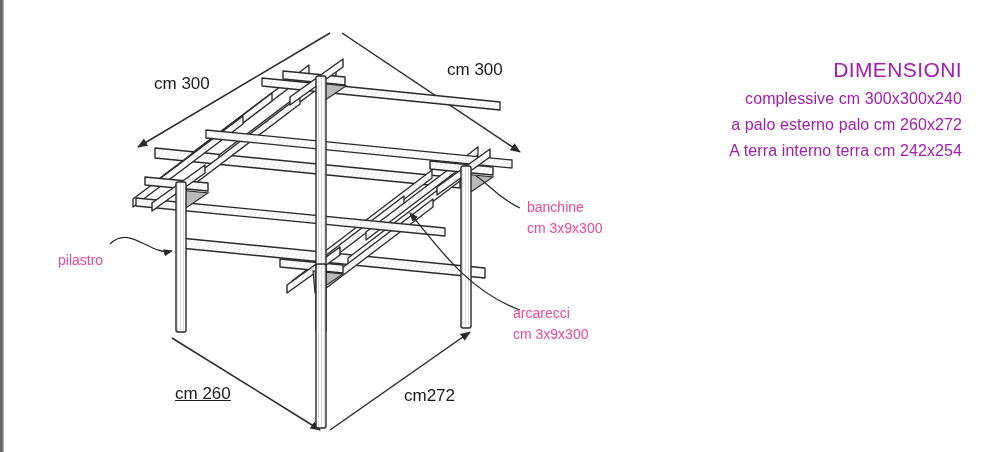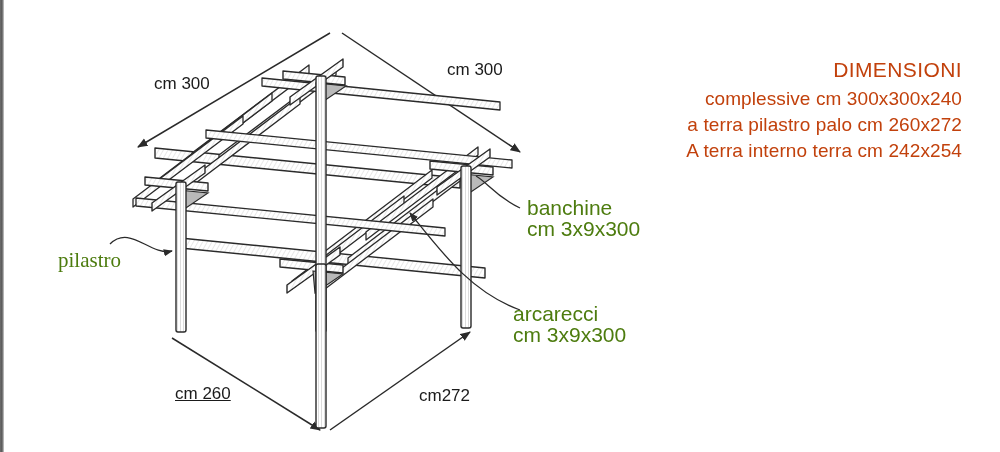--- a/index.html
+++ b/index.html
@@ -33,60 +33,60 @@
     width: 700px;
     height: 452px;
   }
   
   #dimensions-block {
     position: absolute;
     right: 18px;
     top: 56px;
     width: 340px;
     text-align: right;
-    color: #c2410c;
+    color: #a21caf;
   }
   #dimensions-title {
     font-size: 21px;
     letter-spacing: 0.4px;
     line-height: 28px;
     margin-bottom: 2px;
   }
   .dim-line {
-    font-size: 19px;
+    font-size: 16px;
     line-height: 26px;
     letter-spacing: 0.1px;
     white-space: nowrap;
     text-align: right;
   }
   
   .callout {
     position: absolute;
-    color: #4d7c0f;
-    font-size: 21px;
+    color: #ec4899;
+    font-size: 14px;
     line-height: 21px;
     white-space: nowrap;
   }
-  #callout-pilastro { left: 58px; top: 250px; font-family: Liberation Serif, serif; }
+  #callout-pilastro { left: 58px; top: 250px; }
   #callout-banchine { left: 527px; top: 197px; }
   #callout-arcarecci { left: 513px; top: 303px; }
   .callout .l1 { display: block; }
   .callout .l2 { display: block; text-align: center; }
 
   
   .dimtext {
     position: absolute;
     color: #1b1b1b;
     font-size: 17px;
     white-space: nowrap;
   }
   #dim-top-left  { left: 154px; top: 74px; }
   #dim-top-right { left: 447px; top: 60px; }
   #dim-bot-left  { left: 175px; top: 384px; text-decoration: underline; }
-  #dim-bot-right { left: 419px; top: 386px; }
+  #dim-bot-right { left: 404px; top: 386px; }
 </style>
 </head>
 <body>
 
 <div id="page">
 
   <div id="edge-strip"></div>
 
   <svg id="drawing" viewBox="0 0 700 452">
     <defs>
@@ -204,17 +204,17 @@
   </div>
 
   <div class="callout" id="callout-arcarecci">
     <span class="l1">arcarecci</span>
     <span class="l2">cm 3x9x300</span>
   </div>
 
   <div id="dimensions-block">
     <div id="dimensions-title">DIMENSIONI</div>
     <div class="dim-line">complessive cm 300x300x240</div>
-    <div class="dim-line">a terra pilastro palo cm 260x272</div>
+    <div class="dim-line">a palo esterno palo cm 260x272</div>
     <div class="dim-line">A terra interno terra cm 242x254</div>
   </div>
 
 </div>
 
 </body></html>

